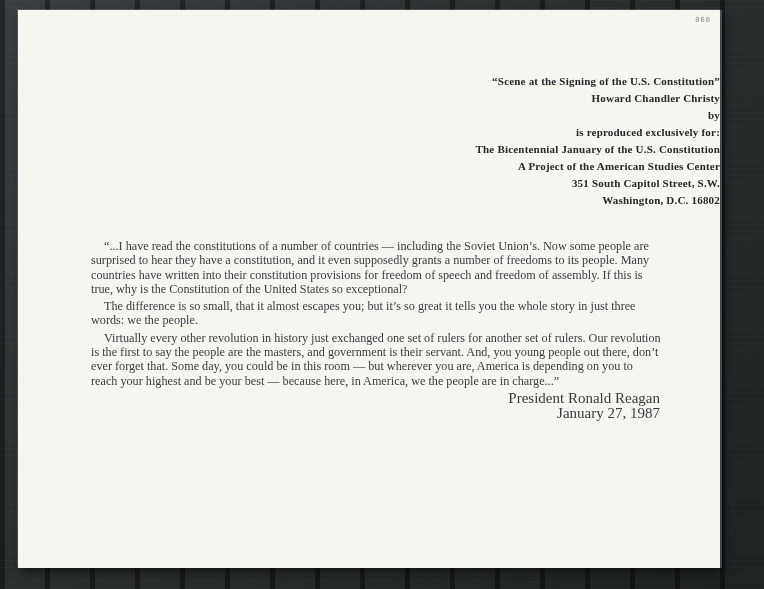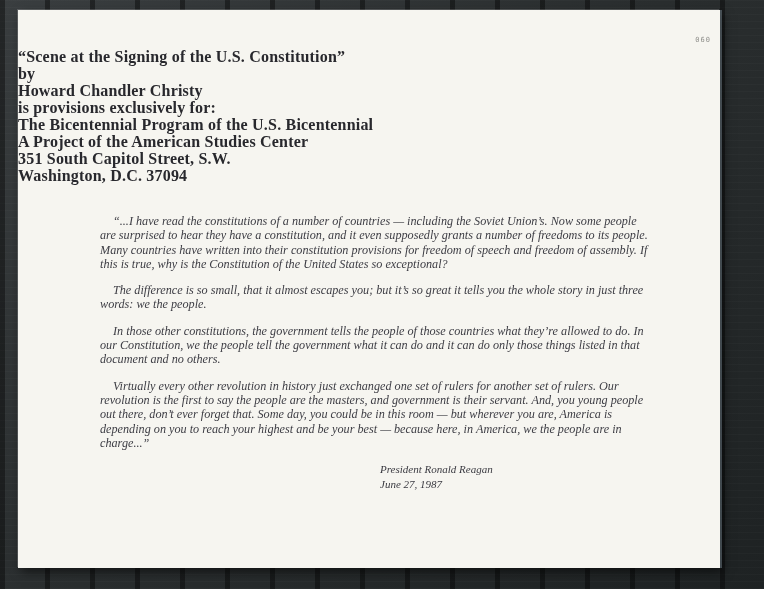--- a/index.html
+++ b/index.html
@@ -36,77 +36,73 @@
     color: #35353b;
   }
   .page-number {
     position: absolute;
     top: 6px;
     right: 9px;
     font-family: "DejaVu Sans Mono", monospace;
     font-size: 7px;
     letter-spacing: 1px;
     color: #90908c;
-    margin-top: 20px;
   }
   .title-block {
-    padding-top: 38px;
-    text-align: left;
+    padding-top: 63px;
+    text-align: right;
     font-weight: bold;
-    font-size: 16px;
+    font-size: 11px;
     line-height: 17px;
     color: #28282d;
     letter-spacing: 0.2px;
   }
   .quote-body {
     margin: 30px 0 0 70px;
     width: 576px;
     font-size: 12.2px;
     line-height: 14.3px;
     color: #3d3d44;
     text-align: left;
   }
   .quote-body p {
-    margin: 12px;
+    margin: 3px;
     text-indent: 13px;
-    font-style: italic;
   }
   .attribution {
     margin: 2px 0 0 362px;
     width: 280px;
-    text-align: left;
-    font-style: italic;
-    font-size: 11px;
+    text-align: right;
+    font-size: 15px;
     line-height: 15px;
     color: #3a3a41;
   }
 </style>
 </head>
 <body>
 
 <div class="paper">
 
   <span class="page-number">060</span>
 
   <div class="title-block">
     <div>“Scene at the Signing of the U.S. Constitution”</div>
+    <div>Howard Chandler Christy</div>
     <div>by</div>
-    <div>Howard Chandler Christy</div>
-    <div>is provisions exclusively for:</div>
-    <div>The Bicentennial Program of the U.S. Bicentennial</div>
+    <div>is reproduced exclusively for:</div>
+    <div>The Bicentennial January of the U.S. Constitution</div>
     <div>A Project of the American Studies Center</div>
     <div>351 South Capitol Street, S.W.</div>
-    <div>Washington, D.C. 37094</div>
+    <div>Washington, D.C. 16802</div>
   </div>
 
   <div class="quote-body">
     <p>“...I have read the constitutions of a number of countries — including the Soviet Union’s. Now some people are surprised to hear they have a constitution, and it even supposedly grants a number of freedoms to its people. Many countries have written into their constitution provisions for freedom of speech and freedom of assembly. If this is true, why is the Constitution of the United States so exceptional?</p>
     <p>The difference is so small, that it almost escapes you; but it’s so great it tells you the whole story in just three words: we the people.</p>
-    <p>In those other constitutions, the government tells the people of those countries what they’re allowed to do. In our Constitution, we the people tell the government what it can do and it can do only those things listed in that document and no others.</p>
     <p>Virtually every other revolution in history just exchanged one set of rulers for another set of rulers. Our revolution is the first to say the people are the masters, and government is their servant. And, you young people out there, don’t ever forget that. Some day, you could be in this room — but wherever you are, America is depending on you to reach your highest and be your best — because here, in America, we the people are in charge...”</p>
   </div>
 
   <div class="attribution">
     <div>President Ronald Reagan</div>
-    <div>June 27, 1987</div>
+    <div>January 27, 1987</div>
   </div>
 
 </div>
 
 </body></html>

